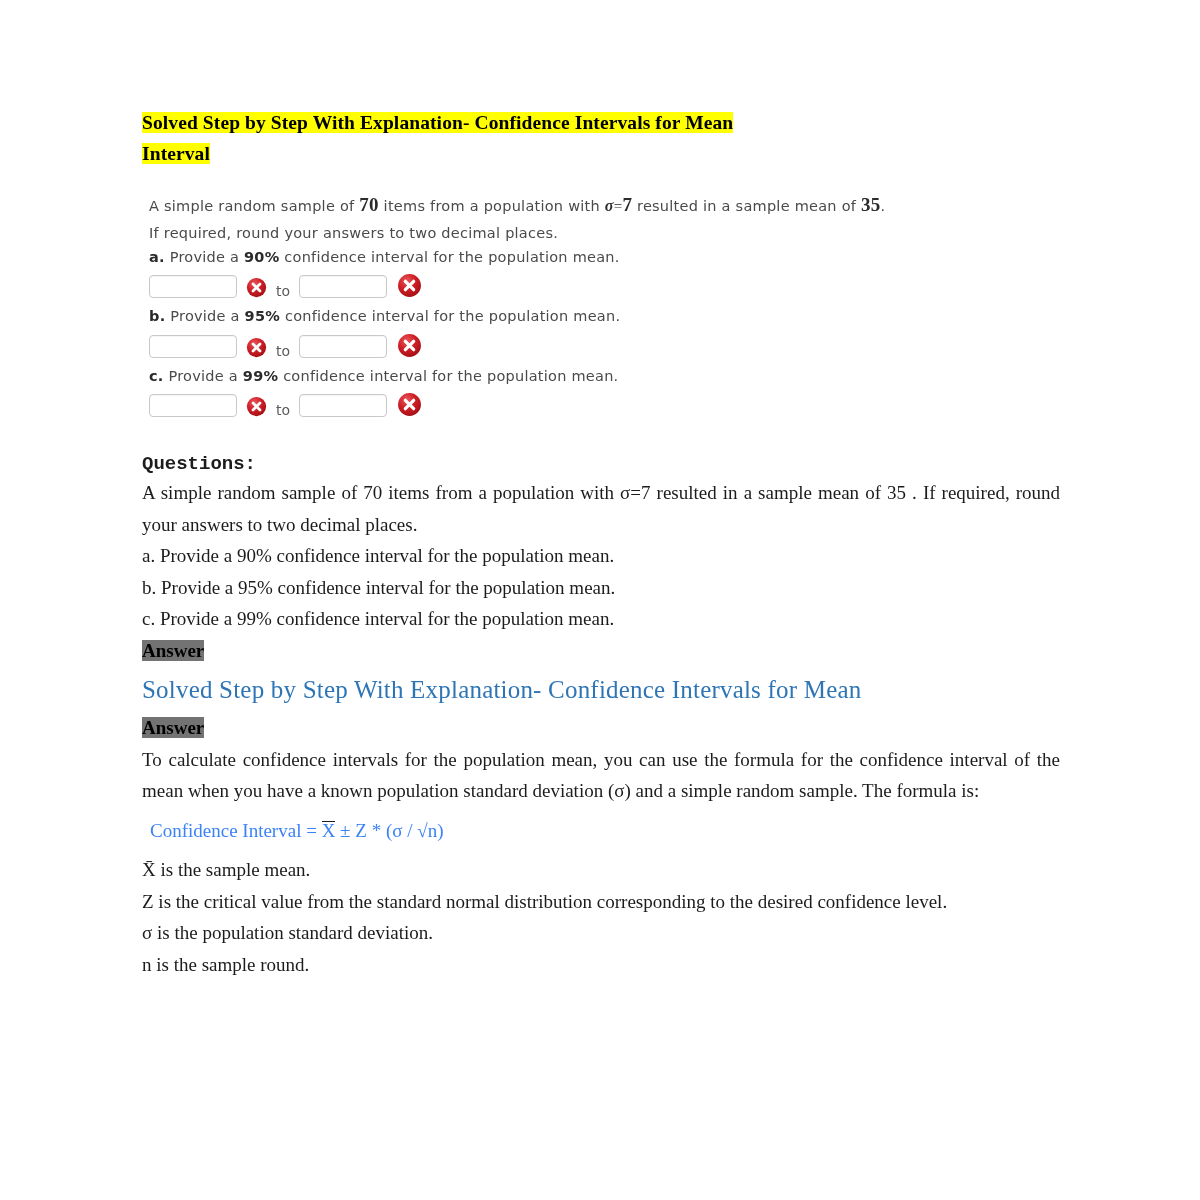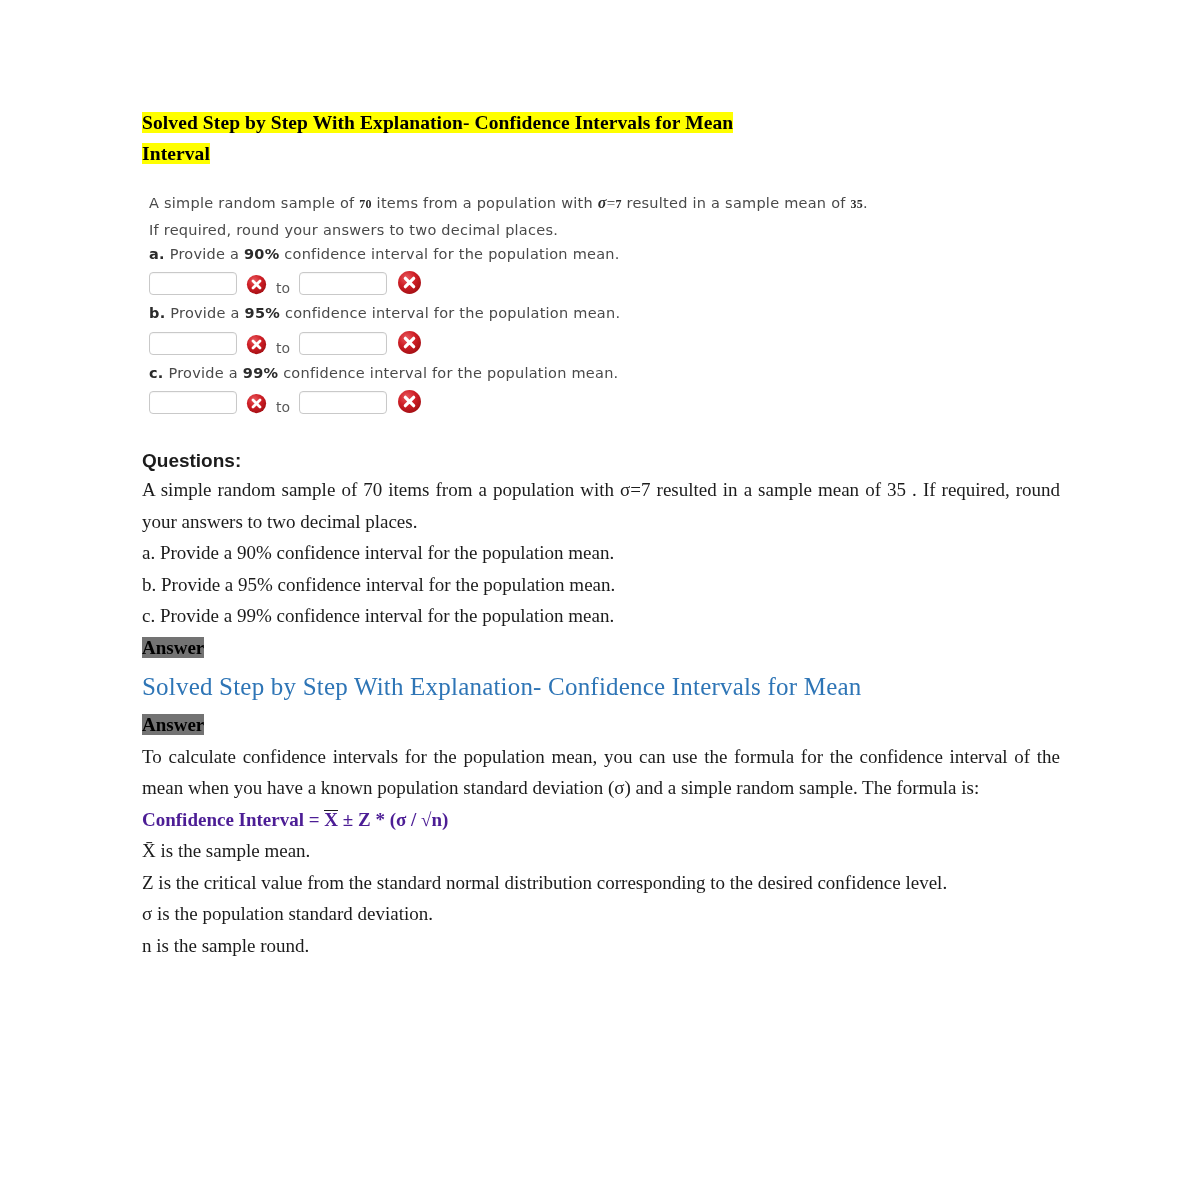--- a/index.html
+++ b/index.html
@@ -74,21 +74,21 @@
     color: #2b2b2b;
   }
   .eqsign {
     font-family: "Liberation Serif", serif;
     font-size: 15px;
     color: #2b2b2b;
   }
   .numb {
     font-family: "Liberation Serif", serif;
     font-weight: bold;
-    font-size: 12px;
+    font-size: 19px;
     color: #2b2b2b;
   }
   .lbl-item {
     font-weight: bold;
     color: #2b2b2b;
   }
 
   
   .answer-row {
     display: flex;
@@ -124,21 +124,21 @@
   }
   .to-word {
     font-family: "DejaVu Sans", sans-serif;
     font-size: 14px;
     color: #5a5a5a;
     margin: 0 9px 0 9px;
   }
 
   
   .qs-head {
-    font-family: Liberation Sans, sans-serif;
+    font-family: Liberation Mono, monospace;
     font-weight: bold;
     font-size: 19px;
     color: #1c1c1c;
     margin-top: 36px;
     margin-bottom: 2px;
   }
   p.body {
     font-family: "Liberation Serif", serif;
     font-size: 19px;
     line-height: 31.5px;
@@ -165,23 +165,22 @@
     line-height: 40px;
     color: #2e75b6;
     margin: 4px 0 2px 0;
     letter-spacing: 0.2px;
   }
 
   .formula {
     font-family: "Liberation Serif", serif;
     font-size: 19px;
     line-height: 31.5px;
-    color: #4c1d95;
-    margin: 0;
-    font-weight: bold;
+    color: #3b82f6;
+    margin: 8px;
   }
   .overbar {
     border-top: 1px solid #1c1c1c;
     padding-top: 0px;
     display: inline-block;
     line-height: 0.95;
   }
 </style>
 </head>
 <body>

